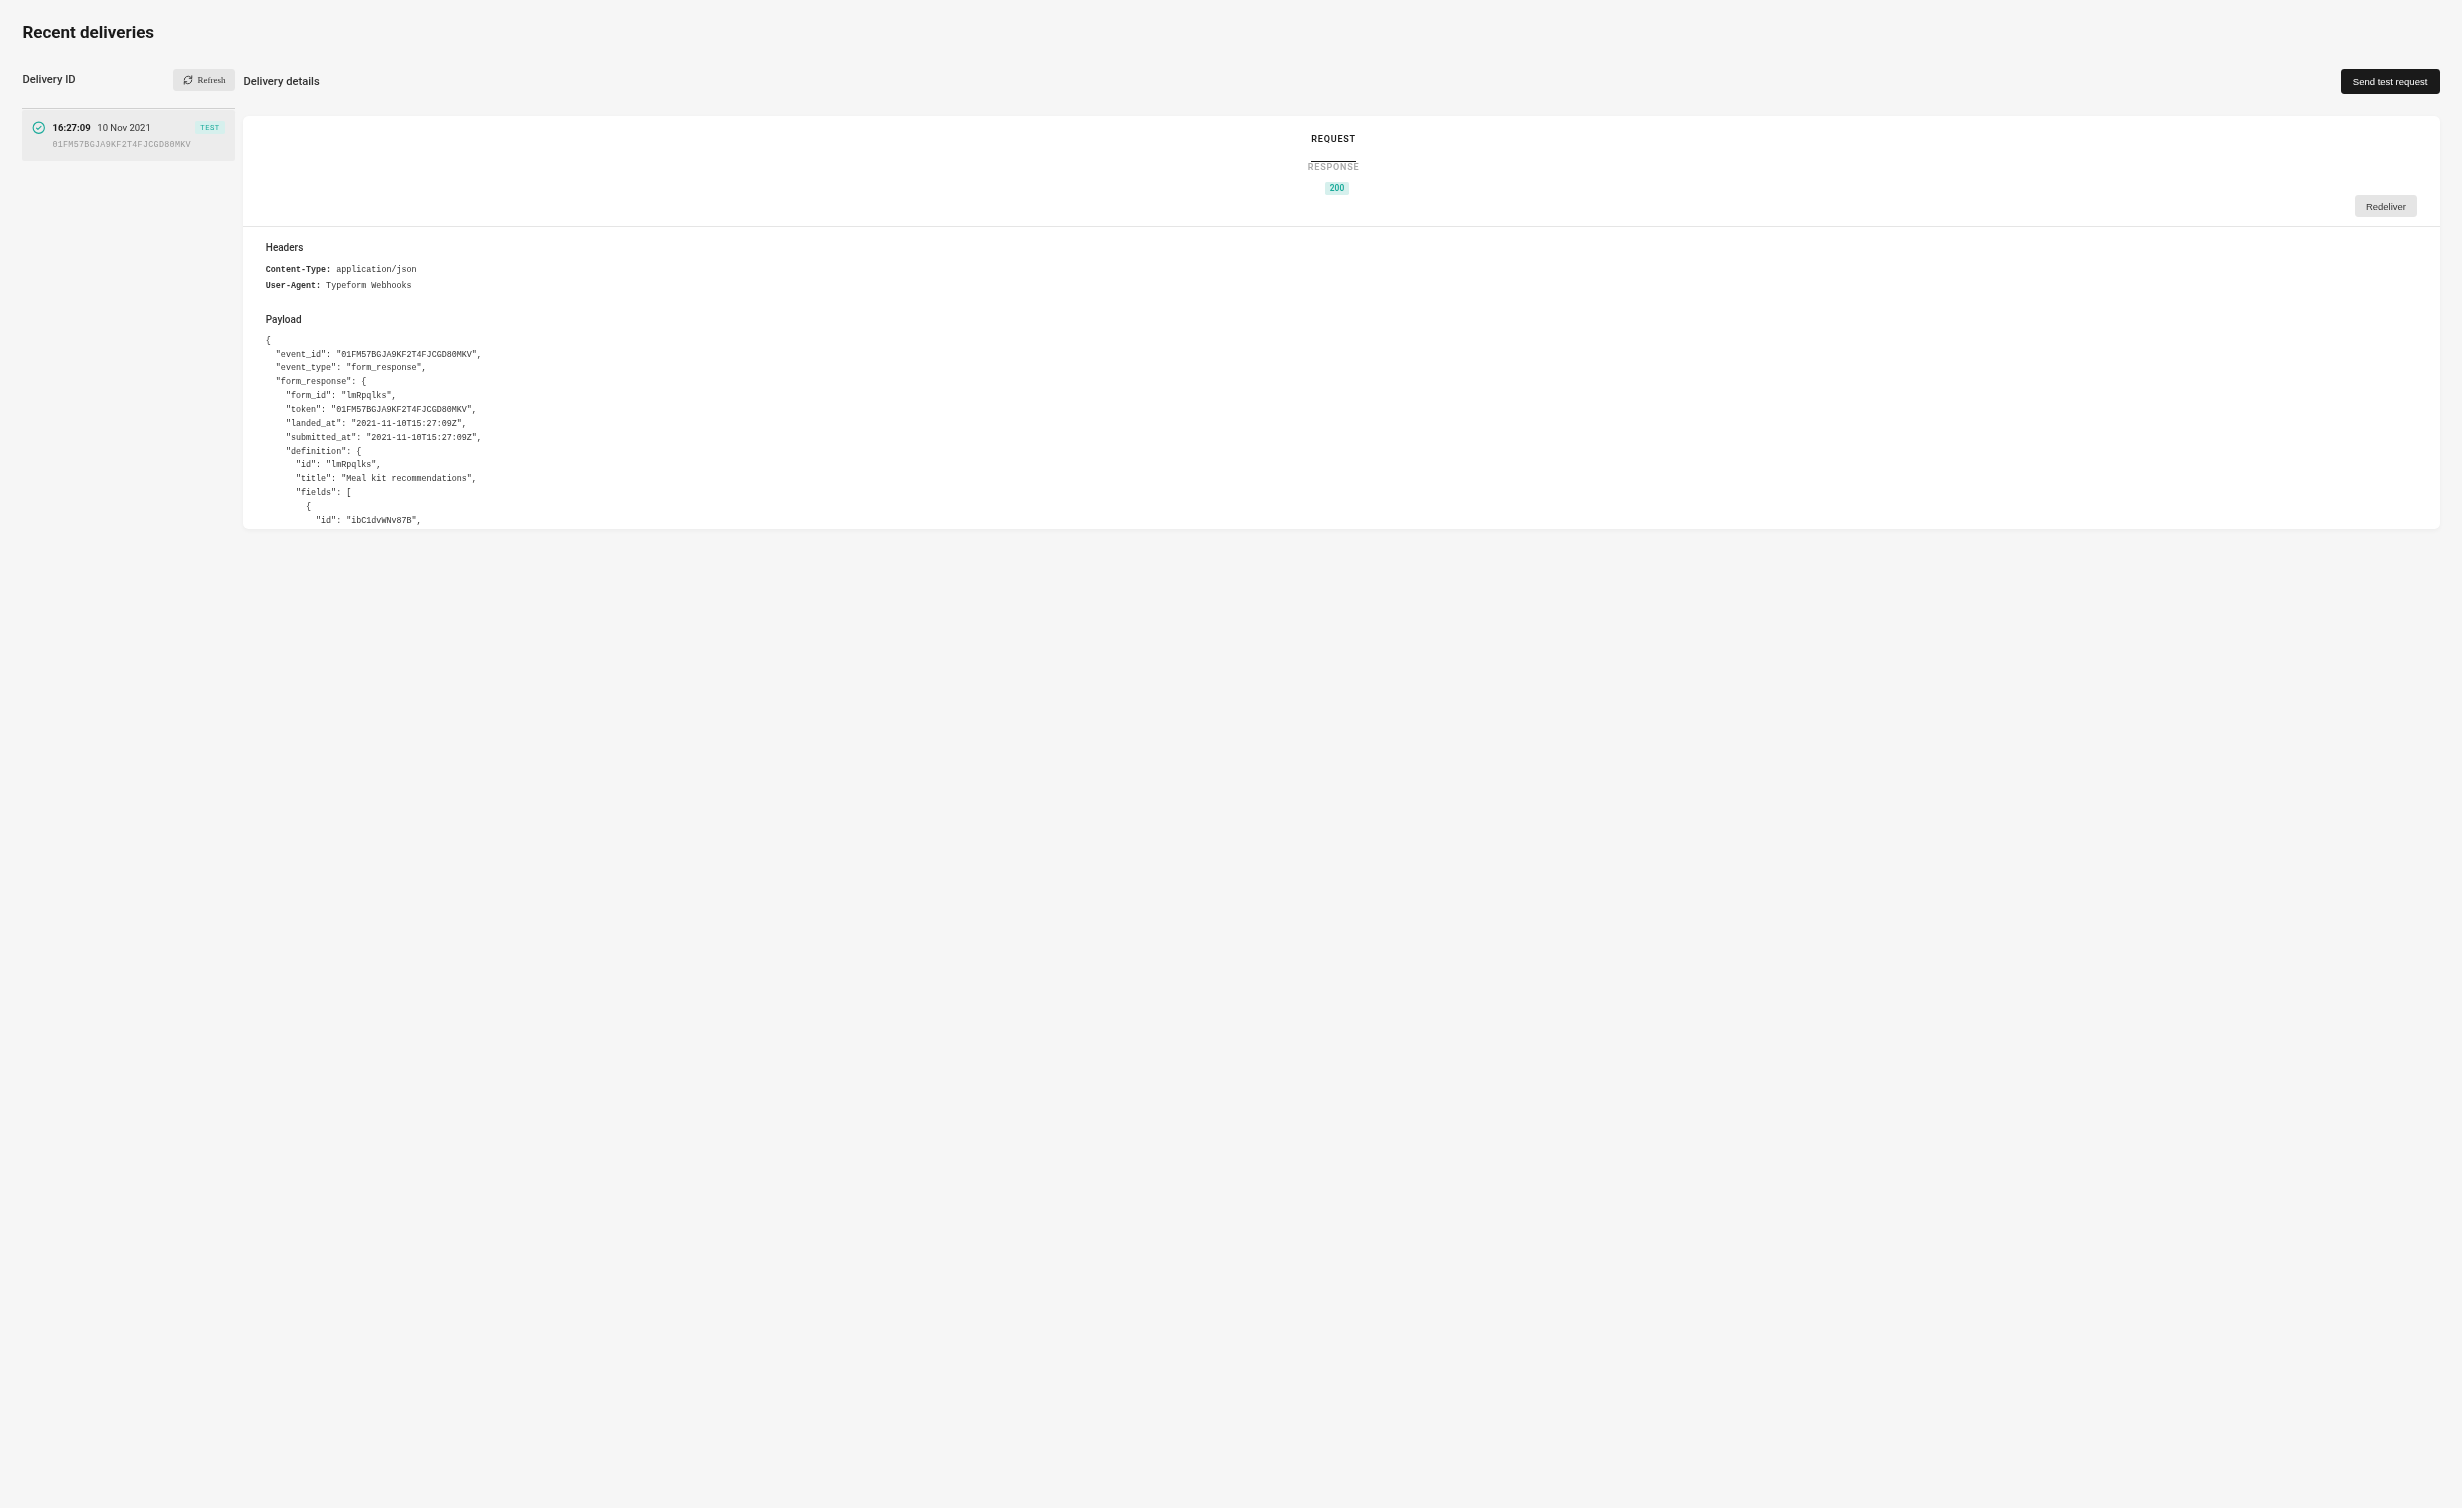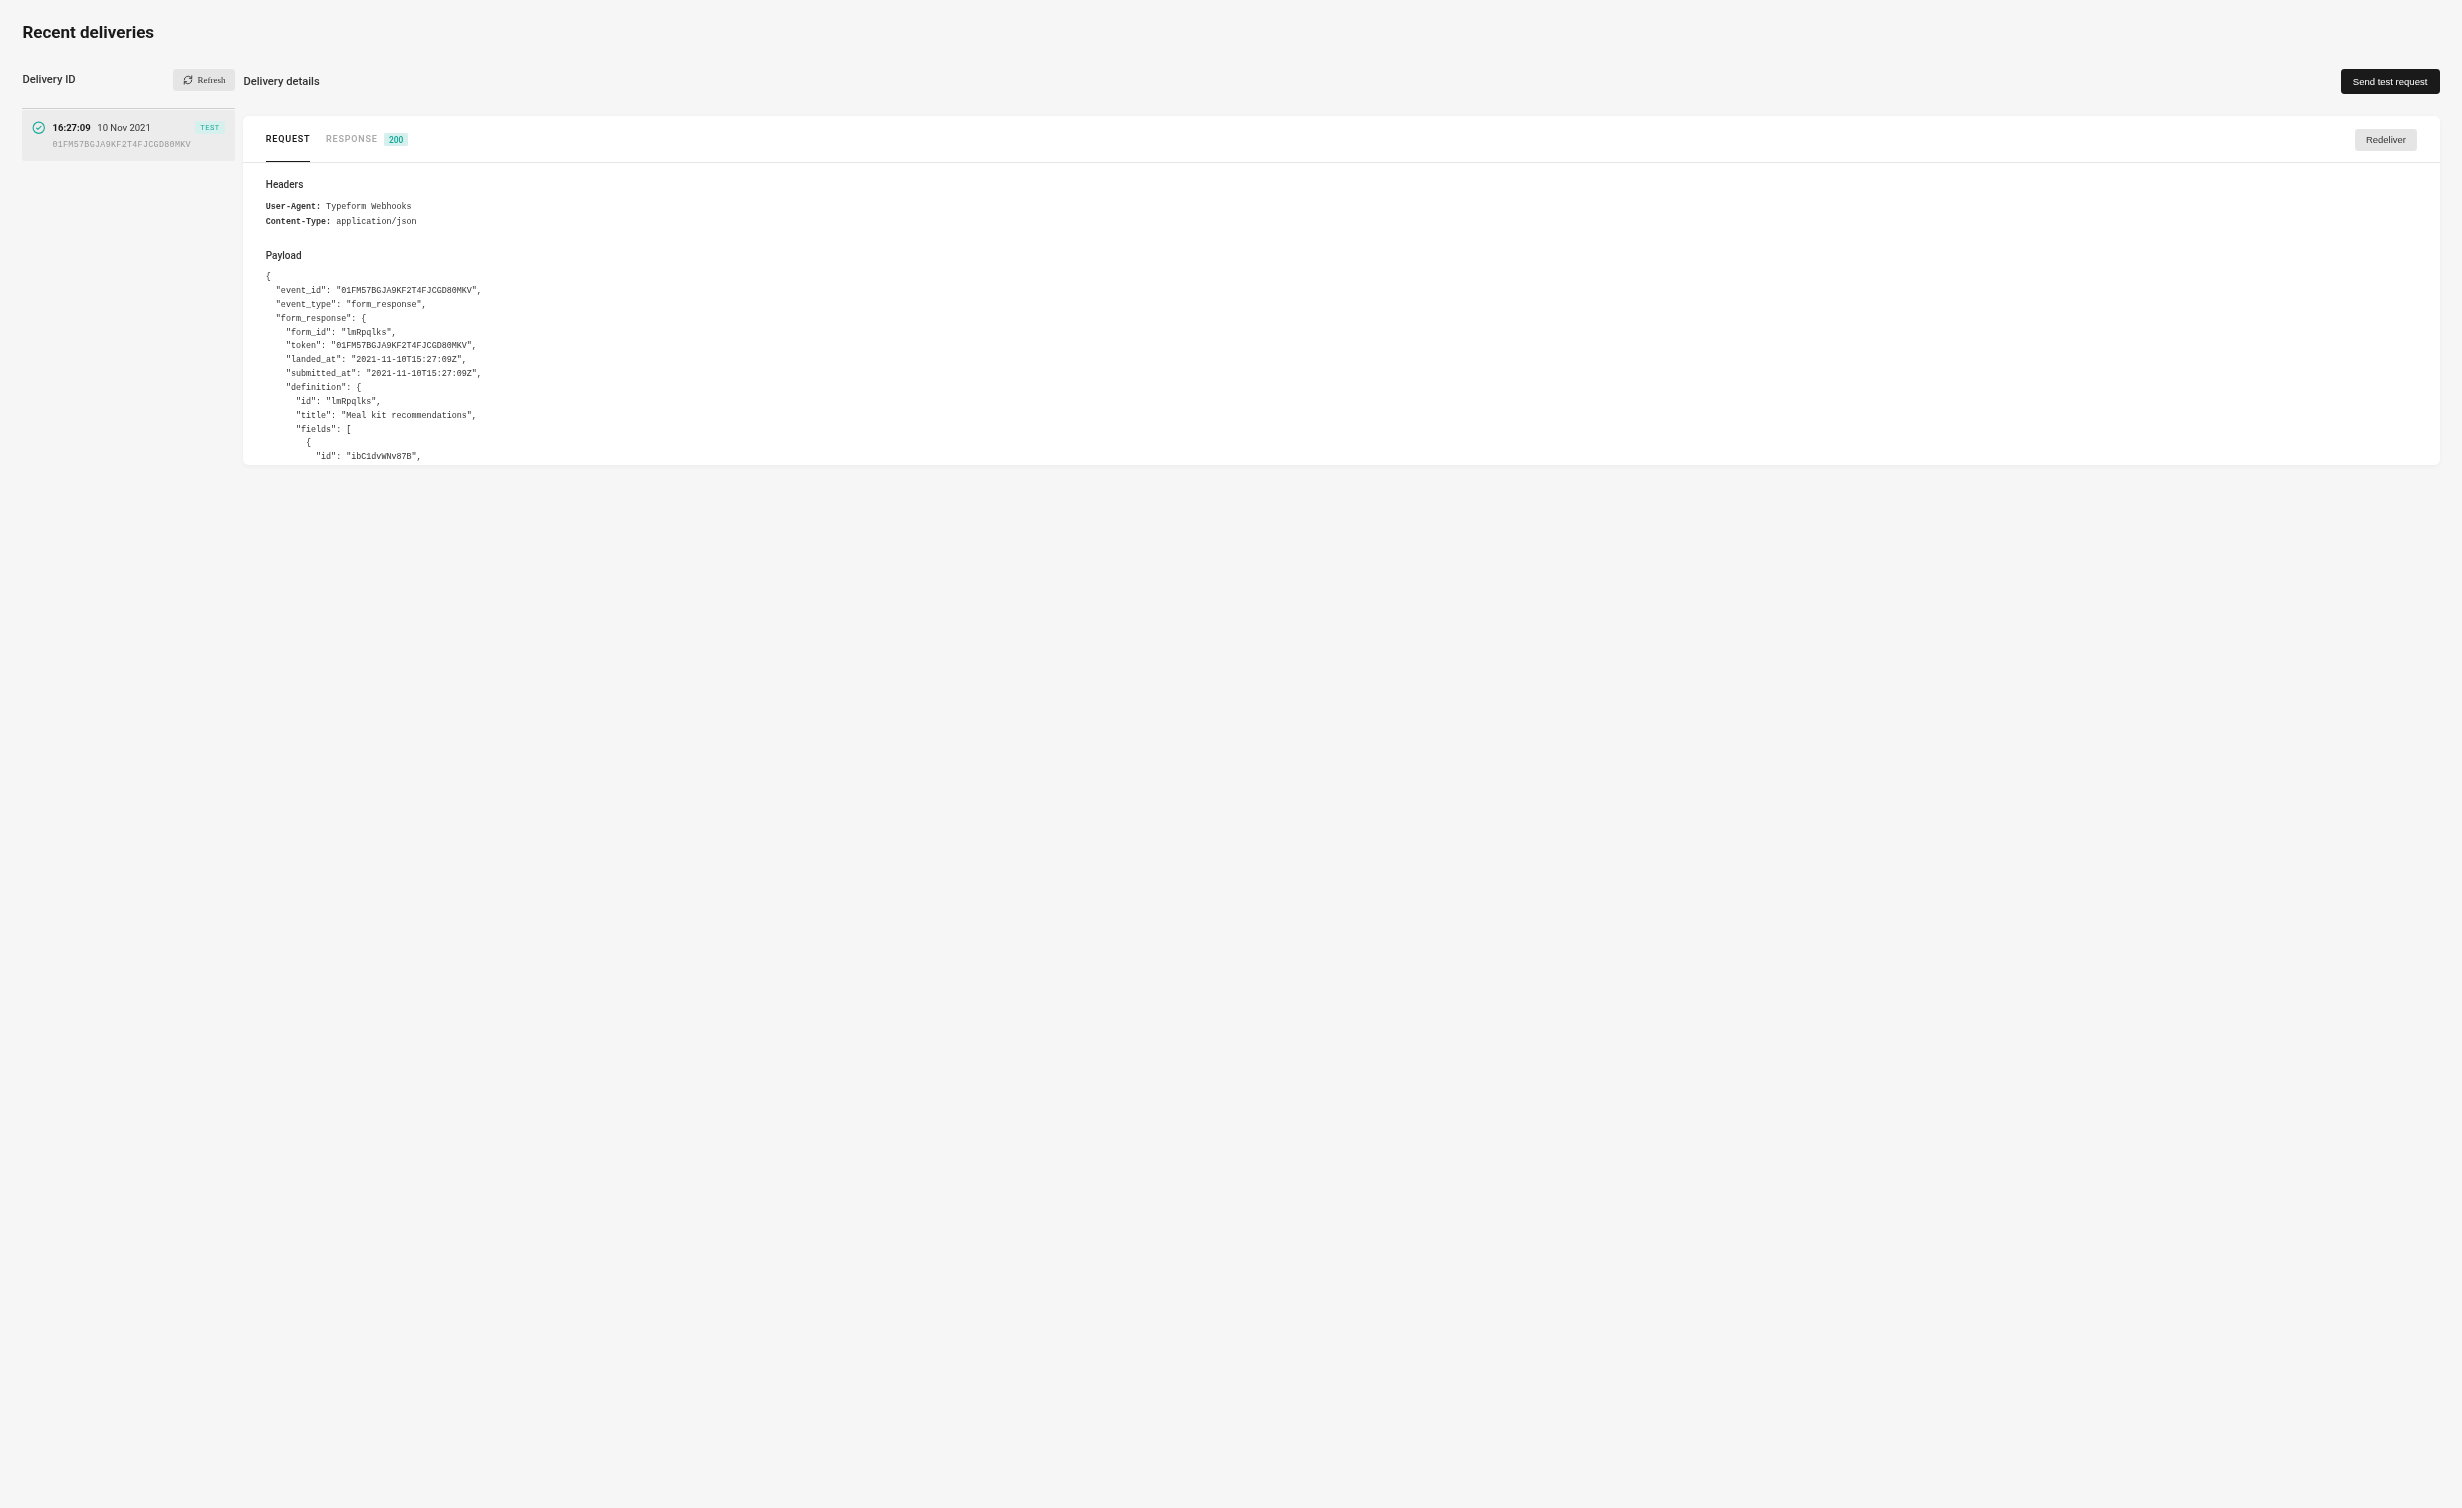--- a/index.html
+++ b/index.html
@@ -150,20 +150,21 @@
       border-radius: 5.6px;
       padding: 0;
       box-shadow: 0 1.1px 4.5px rgba(0,0,0,0.04);
     }
     
     .tabs-row {
       display: flex;
       align-items: center;
       padding: 18px 22.4px 0 22.4px;
       position: relative;
+      flex-direction: column;
     }
     
     .tab {
       font-size: 9px;
       font-weight: 600;
       letter-spacing: 0.8px;
       text-transform: uppercase;
       color: #aaa;
       cursor: pointer;
       padding-bottom: 18px;
@@ -300,26 +301,26 @@
         <span class="status-badge">200</span>
         <button class="redeliver-button">Redeliver</button>
       </div>
 
       <hr class="tab-divider">
 
       <div class="details-body">
         <div class="section-title">Headers</div>
         <div class="headers-block">
           <div>
+            <span class="header-key">Content-Type:</span>
+            <span>application/json</span>
+          </div>
+          <div>
             <span class="header-key">User-Agent:</span>
             <span>Typeform Webhooks</span>
-          </div>
-          <div>
-            <span class="header-key">Content-Type:</span>
-            <span>application/json</span>
           </div>
         </div>
 
         <div class="section-title">Payload</div>
         <div class="payload-block">{
   "event_id": "01FM57BGJA9KF2T4FJCGD80MKV",
   "event_type": "form_response",
   "form_response": {
     "form_id": "lmRpqlks",
     "token": "01FM57BGJA9KF2T4FJCGD80MKV",

